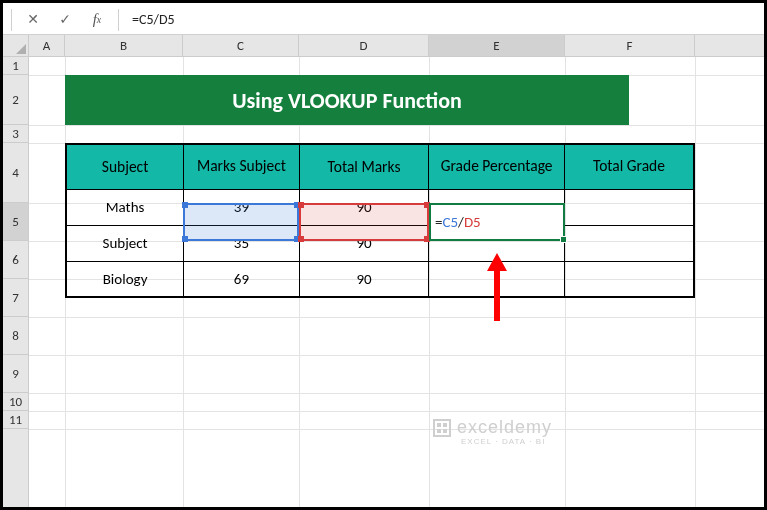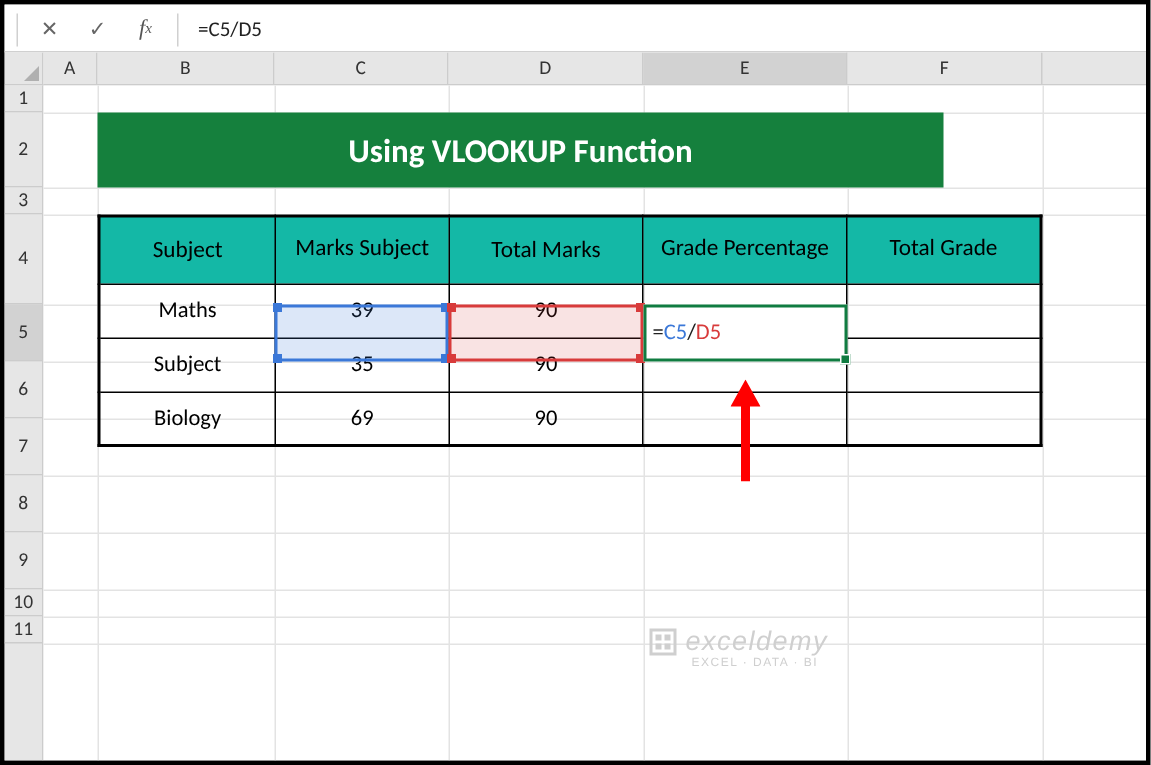--- a/index.html
+++ b/index.html
@@ -226,21 +226,21 @@
 
   
   .watermark {
     left: 404px; top: 360px; width: 196px; height: 32px;
     color: #cfcfcf;
     font-family: Arial, sans-serif;
   }
   .watermark .logo {
     display: flex; align-items: center; gap: 6px;
   }
-  .watermark .bigtext { font-size: 18px; letter-spacing: 1px; font-style: italic; }
+  .watermark .bigtext { font-size: 18px; letter-spacing: 1px; }
   .watermark .subtext { font-size: 8px; letter-spacing: 1px; margin-left: 28px; margin-top: -1px; }
   .wm-sq { width: 18px; height: 18px; border: 2px solid #cfcfcf; display: grid; grid-template: 1fr 1fr / 1fr 1fr; padding: 2px; gap: 2px; }
   .wm-sq span { background: #cfcfcf; }
 
   
   .gridlines {
     position: absolute; inset: 0;
   }
   .gl-col { position: absolute; top: 0; bottom: 0; border-right: 1px solid #e3e3e3; }
   .gl-row { position: absolute; left: 0; right: 0; border-bottom: 1px solid #e3e3e3; }

